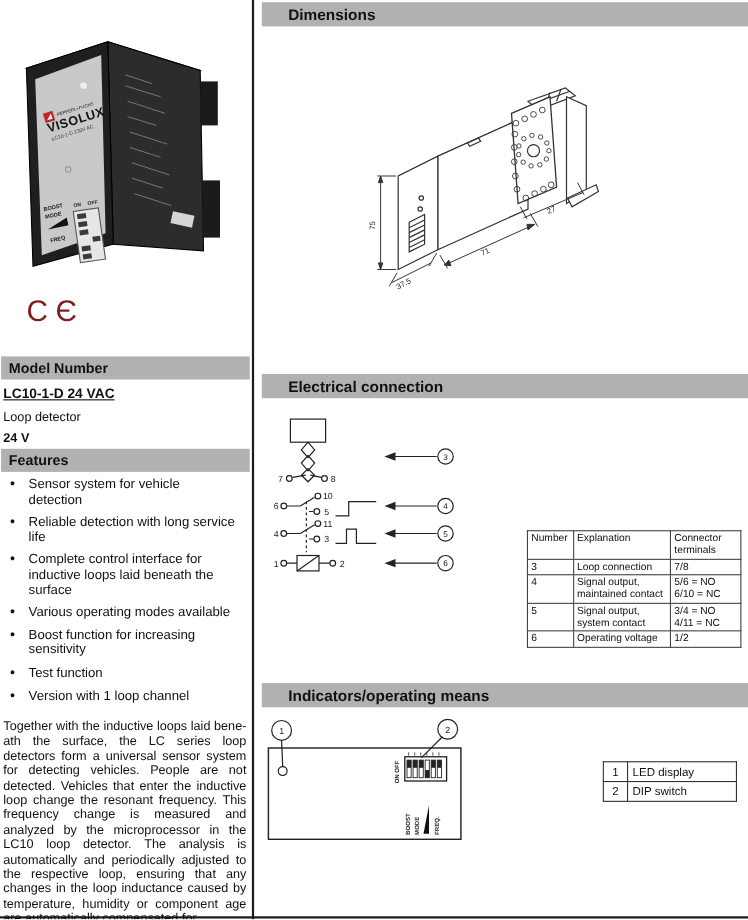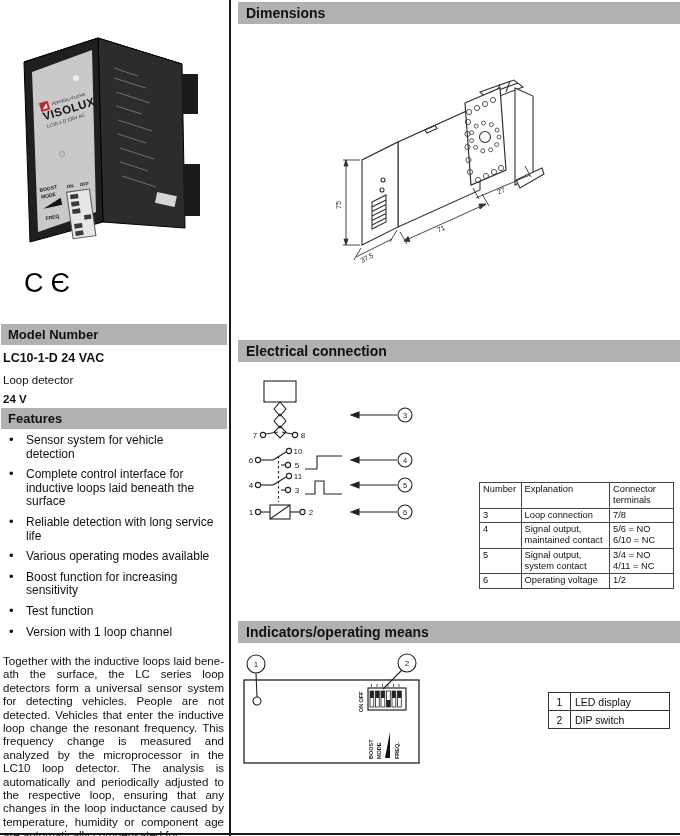--- a/index.html
+++ b/index.html
@@ -2,29 +2,29 @@
 <html><head>
 <meta charset="utf-8">
 <style>
   html,body{margin:0;padding:0;background:#fff;}
   .page{position:relative;width:680px;height:836px;background:#fff;overflow:hidden;
         font-family:"Liberation Sans",sans-serif;color:#111;}
   .vdivider{position:absolute;left:229px;top:0;width:2px;height:836px;background:#1a1a1a;}
   .bottomline{position:absolute;left:0;top:833px;width:680px;height:2px;background:#1a1a1a;}
   .bar{position:absolute;background:#b1b1b1;display:flex;align-items:center;font-weight:bold;}
   .bar-left{left:1px;width:226px;height:21px;font-size:13px;padding-left:7px;box-sizing:border-box;}
-  .bar-right{left:238px;width:442px;height:22px;font-size:14px;padding-left:8px;box-sizing:border-box;}
+  .bar-right{left:238px;width:442px;height:22px;font-size:14px;padding-left:24px;box-sizing:border-box;}
   .txt{position:absolute;font-size:11.5px;line-height:13.4px;}
   .model-name{font-weight:bold;font-size:12.5px;}
   .features{position:absolute;left:3px;top:434px;width:212px;}
   .feat-item{position:relative;padding-left:23px;margin-bottom:7px;font-size:12px;line-height:13.6px;}
   .feat-item::before{content:"•";position:absolute;left:6px;top:-1px;font-size:13px;}
   .info-text{position:absolute;left:3px;top:655px;width:221px;font-size:11.5px;line-height:13.4px;
              text-align:justify;}
-  .ce{position:absolute;left:24px;top:268px;font-size:27px;letter-spacing:7px;font-weight:500;color:#000000;}
+  .ce{position:absolute;left:24px;top:268px;font-size:27px;letter-spacing:7px;font-weight:500;color:#7f1d1d;}
   table{border-collapse:collapse;padding-left:34px;}
   .etable{position:absolute;left:479px;top:482px;width:195px;font-size:9.3px;line-height:1.22;}
   .etable td,.etable th{border:1px solid #444;padding:1px 3px;vertical-align:top;text-align:left;font-weight:normal;}
   .etable .c1{width:35px;} .etable .c2{width:91px;} .etable .c3{width:61px;}
   .ltable{position:absolute;left:548px;top:692px;width:122px;font-size:10.5px;}
   .ltable td{border:1px solid #333;padding:1px 4px;height:15px;}
   .ltable .n{width:13px;text-align:center;}
   svg text{font-family:"Liberation Sans",sans-serif;}
 </style>
 </head>
@@ -83,31 +83,31 @@
       <line x1="112" y1="160" x2="146" y2="171"></line>
     </g>
     <rect x="146" y="178" width="20" height="11" fill="#d6d6d6" transform="rotate(12 156 183)"></rect>
   </svg>
 
   <div class="ce">CЄ</div>
 
   <div class="bar bar-left" style="top:324px;">
     <span>Model Number</span>
   </div>
-  <div class="txt model-name" style="left:3px;top:352px;">LC10-1-D 24 VAC</div>
+  <div class="txt model-name" style="left:3px;top:352px;text-decoration:underline;">LC10-1-D 24 VAC</div>
   <div class="txt" style="left:3px;top:374px;">Loop detector</div>
   <div class="txt" style="left:3px;top:393px;font-weight:bold;">24 V</div>
 
   <div class="bar bar-left" style="top:408px;">
     <span>Features</span>
   </div>
   <div class="features">
     <div class="feat-item">Sensor system for vehicle detection</div>
+    <div class="feat-item">Reliable detection with long service life</div>
     <div class="feat-item">Complete control interface for inducti­ve loops laid beneath the surface</div>
-    <div class="feat-item">Reliable detection with long service life</div>
     <div class="feat-item">Various operating modes available</div>
     <div class="feat-item">Boost function for increasing sensitivi­ty</div>
     <div class="feat-item">Test function</div>
     <div class="feat-item">Version with 1 loop channel</div>
   </div>
 
   <div class="info-text">Together with the inductive loops laid bene­ath the surface, the LC series loop detectors form a universal sensor system for detecting vehicles. People are not detected. Vehicles that enter the inductive loop change the reso­nant frequency. This frequency change is measured and analyzed by the microproces­sor in the LC10 loop detector. The analysis is automatically and periodically adjusted to the respective loop, ensuring that any changes in the loop inductance caused by temperature, humidity or component age are automatically compensated for.</div>
 
   <div class="bar bar-right" style="top:2px;">
     <span>Dimensions</span>

